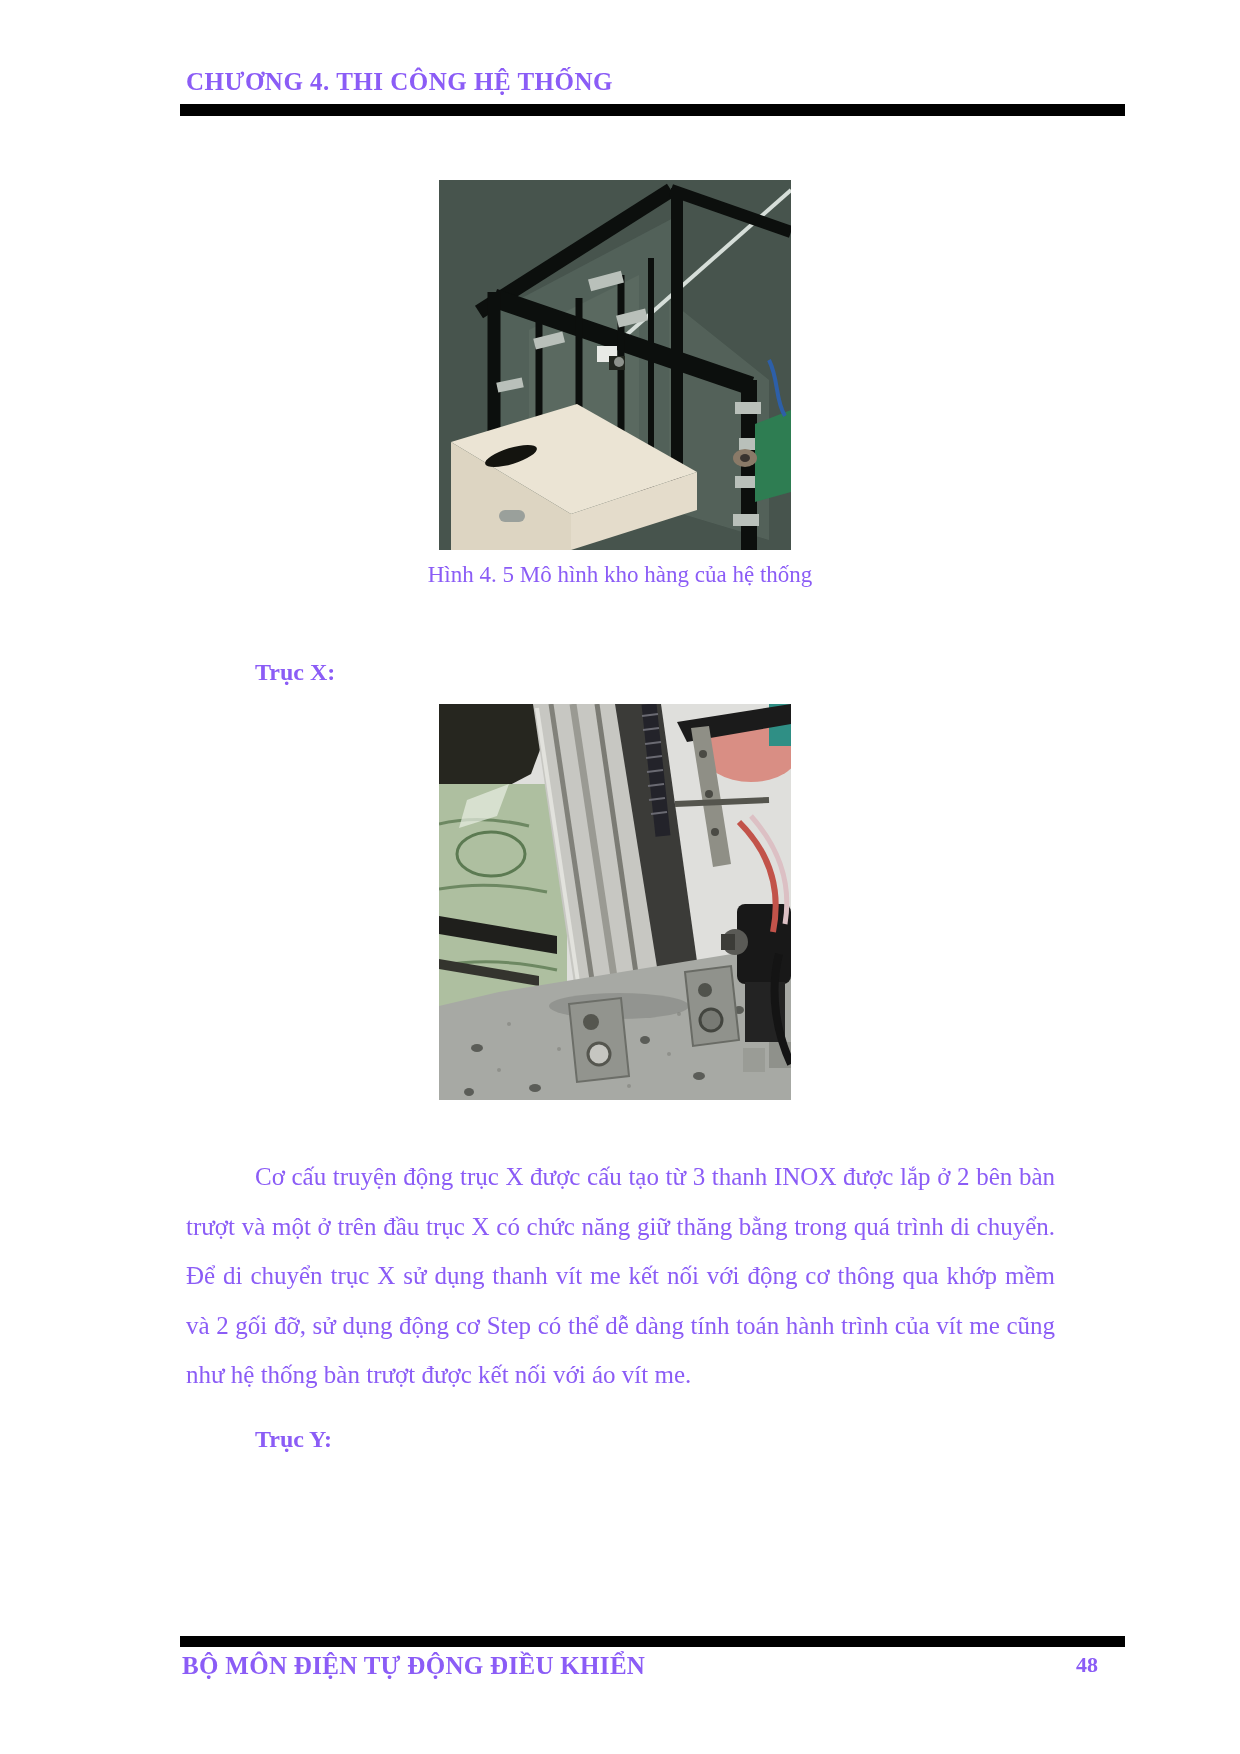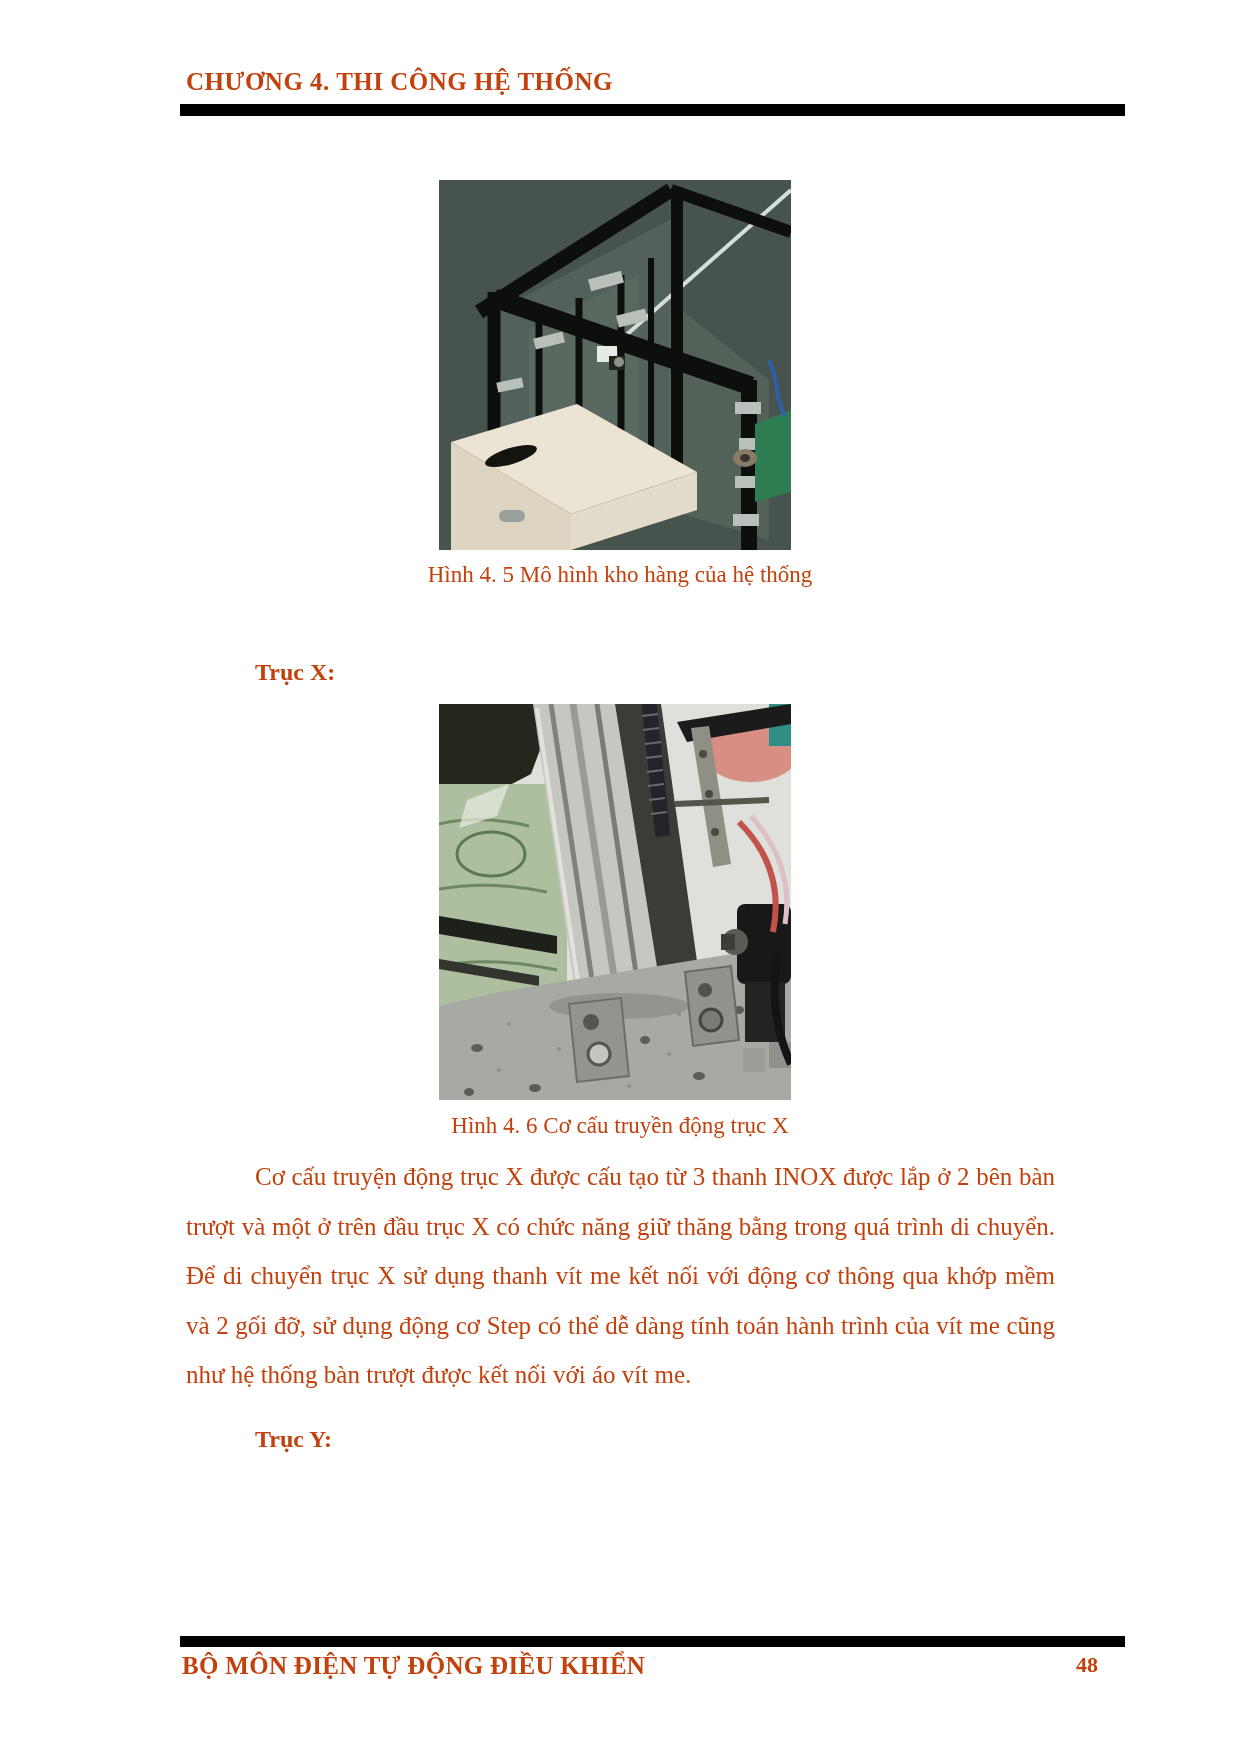--- a/index.html
+++ b/index.html
@@ -2,21 +2,21 @@
 <html><head>
 <meta charset="utf-8">
 <style>
   html, body { margin: 0; padding: 0; background: #ffffff; }
   .page {
     position: relative;
     width: 1240px;
     height: 1754px;
     background: #ffffff;
     font-family: "Liberation Serif", "DejaVu Serif", serif;
-    color: #c2410c;
+    color: #8b5cf6;
     overflow: hidden;
   }
   
   .chapter-title {
     position: absolute;
     left: 186px;
     top: 68px;
     font-size: 25px;
     font-weight: bold;
     letter-spacing: 0.5px;
@@ -281,21 +281,20 @@
         <rect x="304" y="344" width="22" height="24" fill="#9a9c96"></rect>
       </g>
 
       <g fill="none">
         <path d="M300,118 C332,150 342,188 334,228" stroke="#c2534a" stroke-width="6"></path>
         <path d="M312,112 C344,148 352,184 346,220" stroke="#dcc0c4" stroke-width="5"></path>
         <path d="M340,250 C330,290 338,330 352,360" stroke="#141414" stroke-width="8"></path>
       </g>
     </svg>
   </div>
-  <div class="caption caption2">Hình 4. 6 Cơ cấu truyền động trục X</div>
 
   <p class="body-paragraph">Cơ cấu truyện động trục X được cấu tạo từ 3 thanh INOX được lắp ở 2 bên bàn trượt và một ở trên đầu trục X có chức năng giữ thăng bằng trong quá trình di chuyển. Để di chuyển trục X sử dụng thanh vít me kết nối với động cơ thông qua khớp mềm và 2 gối đỡ, sử dụng động cơ Step có thể dễ dàng tính toán hành trình của vít me cũng như hệ thống bàn trượt được kết nối với áo vít me.</p>
   <div class="axis-label axis-y">Trục Y:</div>
 
   <div class="footer-rule"></div>
   <div class="footer-dept">BỘ MÔN ĐIỆN TỰ ĐỘNG ĐIỀU KHIỂN</div>
   <div class="footer-page">48</div>
 
 </div>
 

